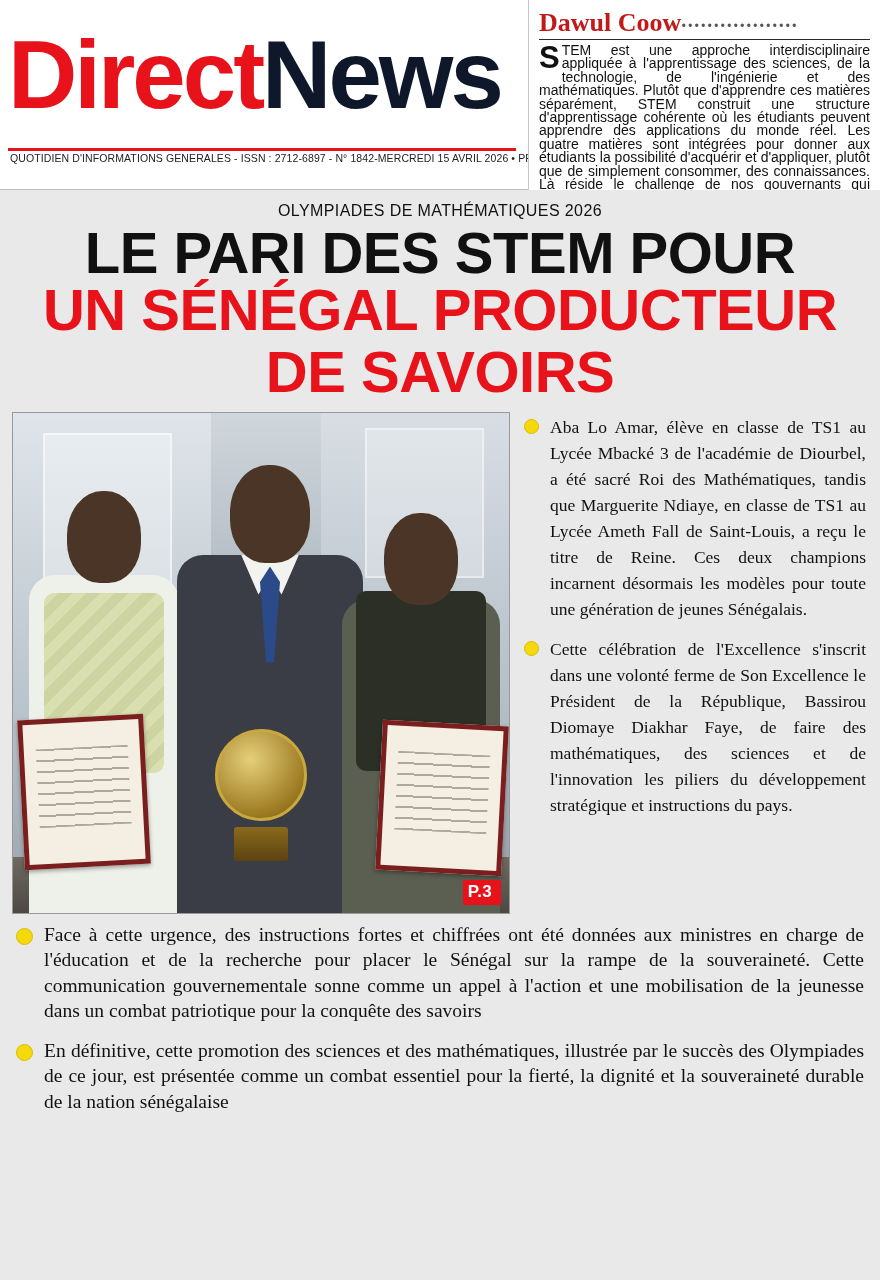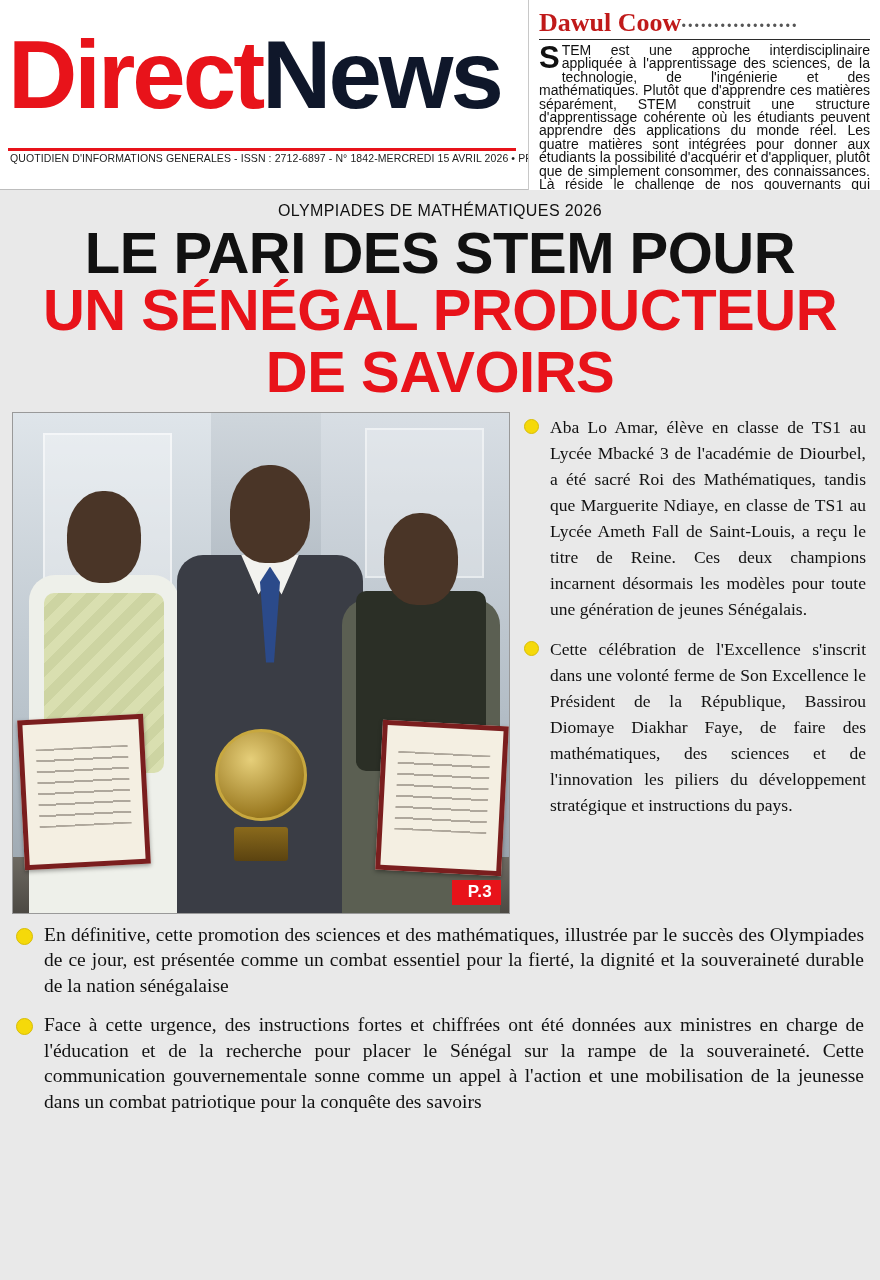--- a/index.html
+++ b/index.html
@@ -265,21 +265,21 @@
   }
   .page-badge {
     position: absolute;
     right: 8px;
     bottom: 8px;
     background: #e8131a;
     color: #fff;
     font-family: "Liberation Sans", sans-serif;
     font-weight: bold;
     font-size: 17px;
-    padding: 2px 9px 3px 16px;
+    padding: 2px 9px 3px 5px;
     letter-spacing: 0.3px;
   }
 
   
   .text-col {
     width: 342px;
     flex: 0 0 342px;
     padding-top: 2px;
   }
   .bullet-para {
@@ -408,19 +408,19 @@
     <div class="bullet-para">
       <span class="dot"></span>
       <span>Cette célébration de l'Excellence s'inscrit dans une volonté ferme de Son Excellence le Président de la République, Bassirou Diomaye Diakhar Faye, de faire des mathématiques, des sciences et de l'innovation les piliers du développement stratégique et instructions du pays.</span>
     </div>
   </div>
 </div>
 
 <div class="bottom-block">
   <div class="bottom-para">
     <span class="dot"></span>
-    <span>En définitive, cette promotion des sciences et des mathématiques, illustrée par le succès des Olympiades de ce jour, est présentée comme un combat essentiel pour la fierté, la dignité et la souveraineté durable de la nation sénégalaise</span>
+    <span>Face à cette urgence, des instructions fortes et chiffrées ont été données aux ministres en charge de l'éducation et de la recherche pour placer le Sénégal sur la rampe de la souveraineté. Cette communication gouvernementale sonne comme un appel à l'action et une mobilisation de la jeunesse dans un combat patriotique pour la conquête des savoirs</span>
   </div>
   <div class="bottom-para">
     <span class="dot"></span>
-    <span>Face à cette urgence, des instructions fortes et chiffrées ont été données aux ministres en charge de l'éducation et de la recherche pour placer le Sénégal sur la rampe de la souveraineté. Cette communication gouvernementale sonne comme un appel à l'action et une mobilisation de la jeunesse dans un combat patriotique pour la conquête des savoirs</span>
+    <span>En définitive, cette promotion des sciences et des mathématiques, illustrée par le succès des Olympiades de ce jour, est présentée comme un combat essentiel pour la fierté, la dignité et la souveraineté durable de la nation sénégalaise</span>
   </div>
 </div>
 
 </body></html>

